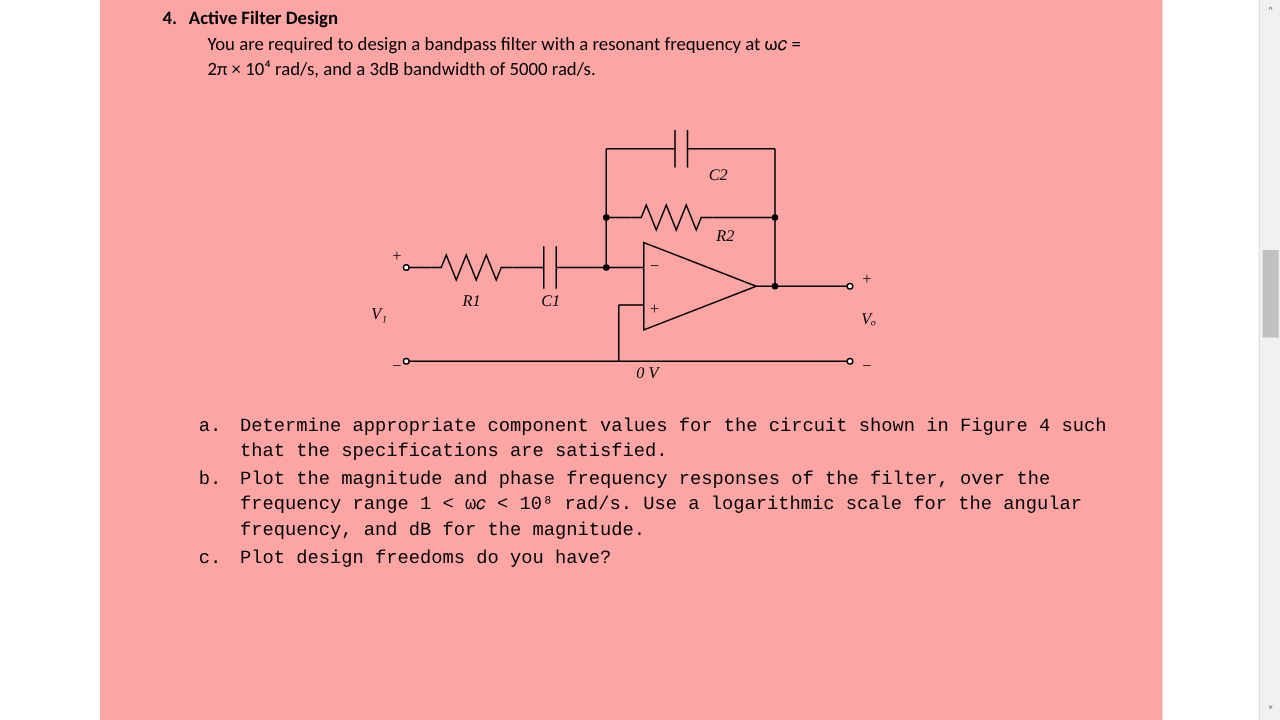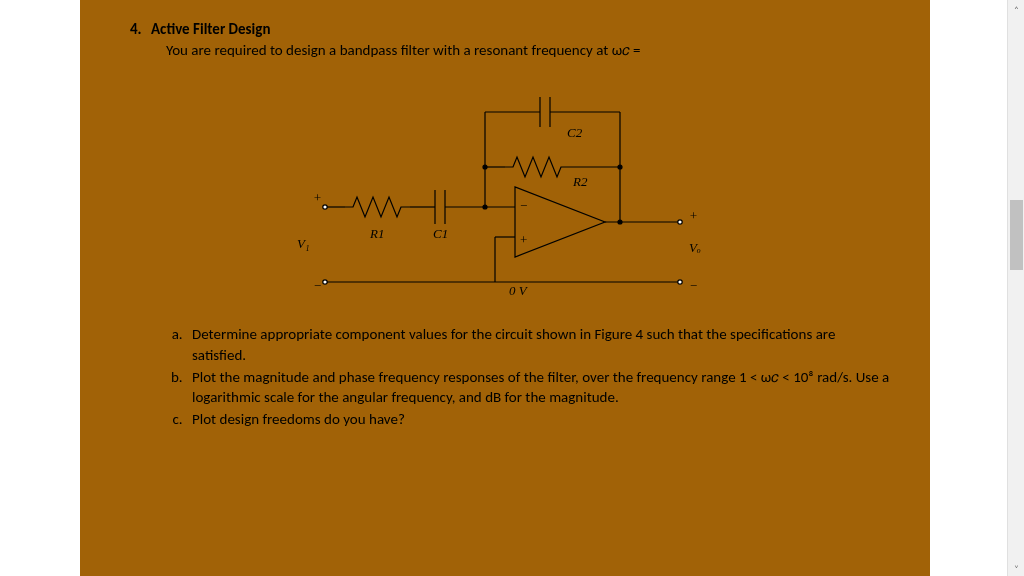--- a/index.html
+++ b/index.html
@@ -8,42 +8,42 @@
     background: #fff;
     font-family: Calibri, Arial, sans-serif;
     font-size: 15px;
     color: #000;
     width: 1024px;
     height: 576px;
     overflow: hidden;
     position: relative;
   }
   .page {
-    background: #a16207;
+    background: #fca5a5;
     width: 850px;
     margin-left: 80px;
-    padding: 20px 40px 0 40px;
+    padding: 6px 40px 0 40px;
     min-height: 576px;
   }
   .q-block { margin-left: 10px; }
   .q-num { font-weight: bold; display: inline; }
   .q-title { font-weight: bold; display: inline; margin-left: 6px; }
   .q-body { margin-left: 36px; margin-top: 2px; line-height: 1.35; }
   .figure-wrap {
     text-align: center;
     margin-top: 12px;
     margin-bottom: 8px;
   }
   .figure-caption { display: block; margin-top: -4px; }
   ol.subparts {
     list-style-type: lower-alpha;
     padding-left: 66px;
     margin-top: 4px;
   }
-  ol.subparts li { margin-bottom: 2px; line-height: 1.35; padding-left: 6px; }
+  ol.subparts li { margin-bottom: 2px; line-height: 1.35; padding-left: 6px; font-family: Liberation Mono, monospace; }
   svg text { font-family: 'Times New Roman', serif; }
   .scrollbar {
     position: absolute;
     right: 0;
     top: 0;
     width: 17px;
     height: 576px;
     background: #f1f1f1;
     border-left: 1px solid #e0e0e0;
   }
@@ -65,20 +65,21 @@
 </style>
 </head>
 <body>
 
 <div class="page">
   <div class="q-block">
     <span class="q-num">4.</span>
     <span class="q-title">Active Filter Design</span>
     <div class="q-body">
       <span>You are required to design a bandpass filter with a resonant frequency at ω𝑐 =</span><br>
+      <span>2π × 10⁴ rad/s, and a 3dB bandwidth of 5000 rad/s.</span>
     </div>
   </div>
 
   <div class="figure-wrap">
     <svg width="440" height="240" viewBox="0 0 440 240">
       <g stroke="#000" stroke-width="1.2" fill="none">
 
         <line x1="40" y1="135" x2="60" y2="135"></line>
 
         <path d="M60 135 L68 135 L72 125 L80 145 L88 125 L96 145 L104 125 L112 145 L116 135 L125 135"></path>

